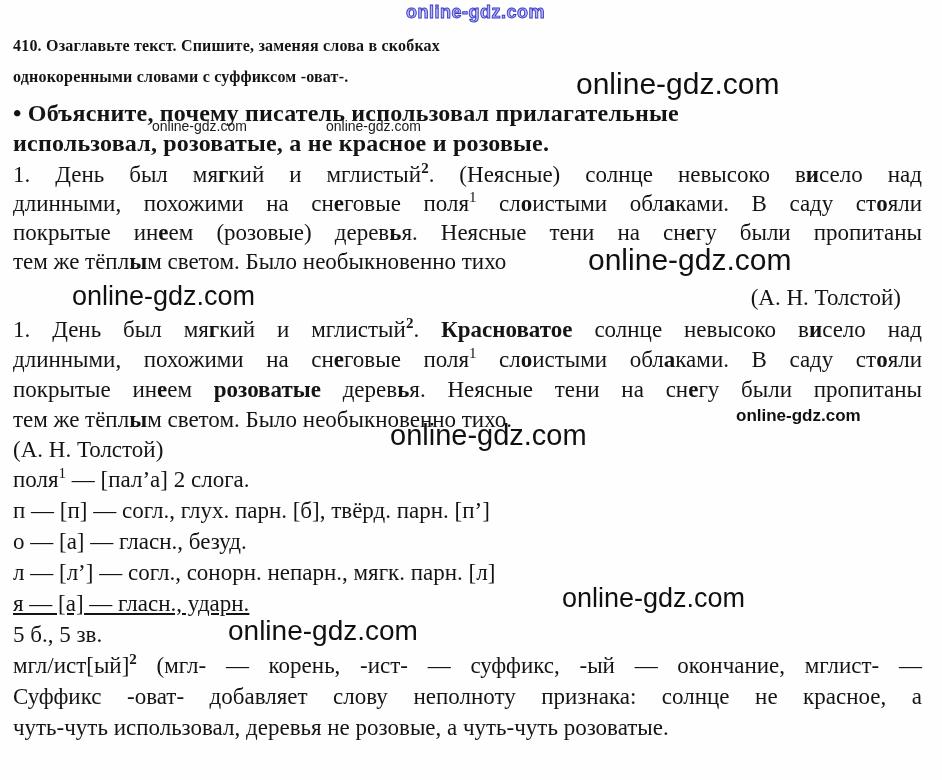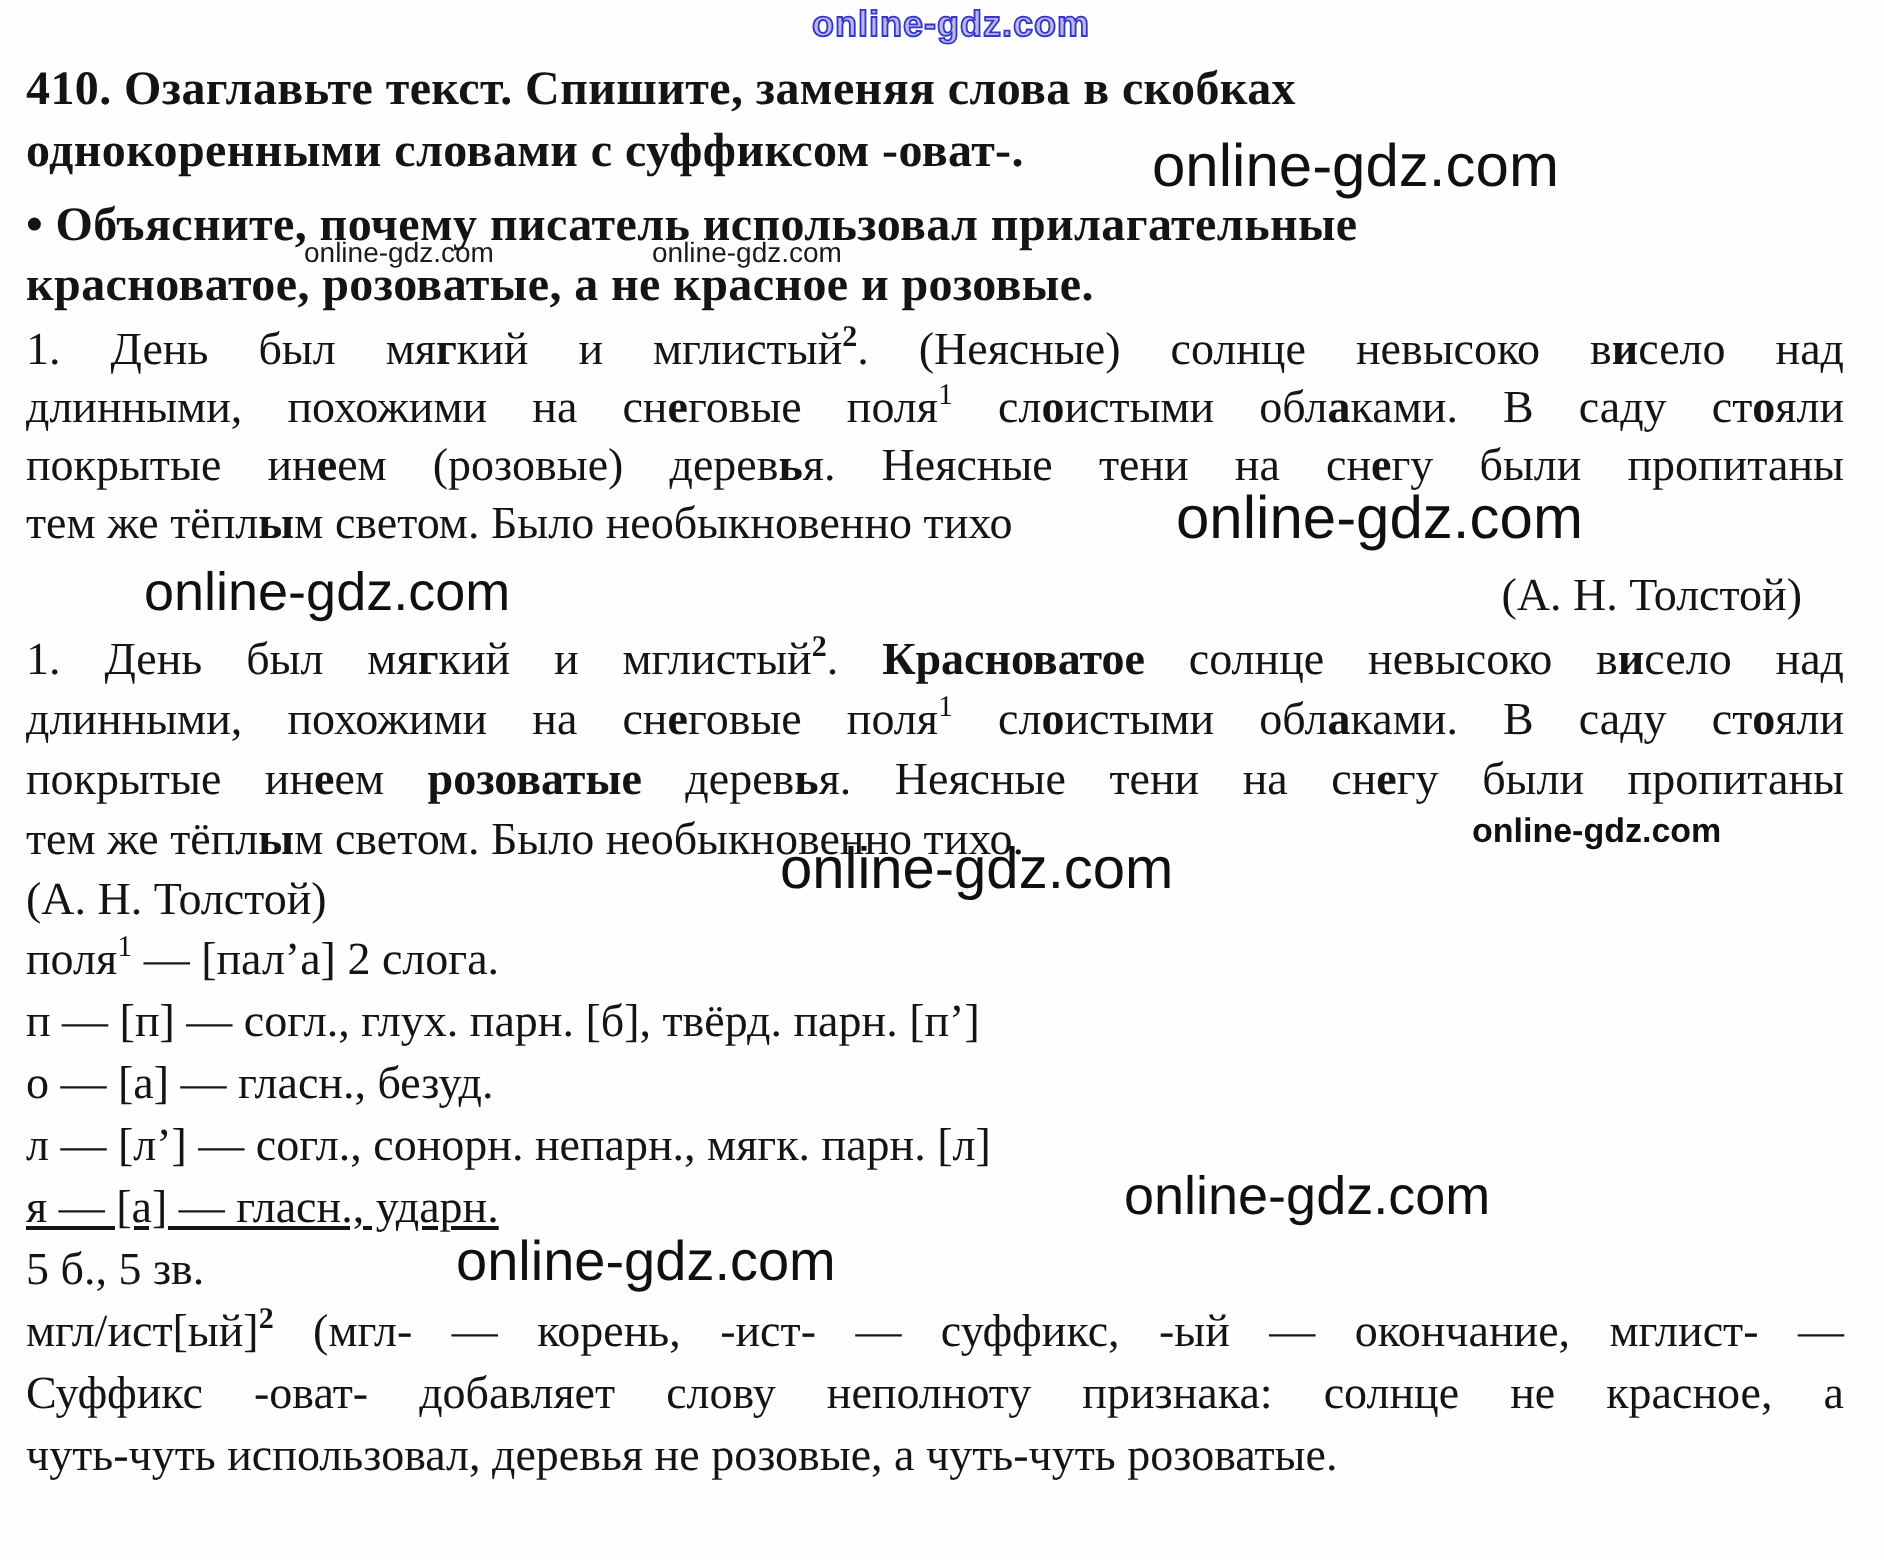--- a/index.html
+++ b/index.html
@@ -11,21 +11,21 @@
     font-family:"Liberation Serif", serif;
     color:#141414;
   }
   .content{padding:30px 14px 0 13px;}
   .line{white-space:nowrap;}
   .b{font-weight:bold;}
   .i{}
   .u{text-decoration:underline;}
   .sup{font-size:15px;position:relative;top:-9px;line-height:0;}
   
-  .task{font-size:24px;line-height:31px;letter-spacing:0.2px;}
+  .task{font-size:16px;line-height:31px;letter-spacing:0.2px;}
   .bullet{font-size:24px;line-height:30px;margin-top:6px;letter-spacing:0.2px;}
   .p1{font-size:23px;line-height:29px;margin-top:2px;}
   .p2{font-size:23px;line-height:30px;margin-top:3px;}
   .phon{font-size:23px;line-height:31px;}
   .morph{font-size:23px;line-height:31px;}
   .concl{font-size:23px;line-height:31px;}
   .author-right{font-size:23px;line-height:29px;margin-top:7px;text-align:right;padding-right:27px;}
   .author-left{font-size:23px;line-height:29px;}
   
   .j{width:909px;text-align:justify;text-align-last:justify;}
@@ -61,21 +61,21 @@
 
   <div class="content">
 
     <div class="task">
       <div class="line"><span class="b">410. Озаглавьте текст. Спишите, заменяя слова в скобках</span></div>
       <div class="line"><span class="b">однокоренными словами с суффиксом </span><span class="b i">-оват-</span><span class="b">.</span></div>
     </div>
 
     <div class="bullet">
       <div class="line"><span class="b">• Объясните, почему писатель использовал прилагательные</span></div>
-      <div class="line"><span class="b">красноватое, розоватые, а не красное и розовые.</span></div>
+      <div class="line"><span class="b">использовал, розоватые, а не красное и розовые.</span></div>
     </div>
 
     <div class="p1">
       <div class="line j"><span>1. День был мя</span><span class="b">г</span><span>кий и мглистый</span><span class="b sup">2</span><span>. (Неясные) солнце невысоко в</span><span class="b">и</span><span>село над</span></div>
       <div class="line j"><span>длинными, похожими на сн</span><span class="b">е</span><span>говые поля</span><span class="sup">1</span><span> сл</span><span class="b">о</span><span>истыми обл</span><span class="b">а</span><span>ками. В саду ст</span><span class="b">о</span><span>яли</span></div>
       <div class="line j"><span>покрытые ин</span><span class="b">е</span><span>ем (розовые) дерев</span><span class="b">ь</span><span>я. Неясные тени на сн</span><span class="b">е</span><span>гу были пропитаны</span></div>
       <div class="line"><span>тем же тёпл</span><span class="b">ы</span><span>м светом. Было необыкновенно тихо</span></div>
     </div>
 
     <div class="author-right">(А. Н. Толстой)</div>

